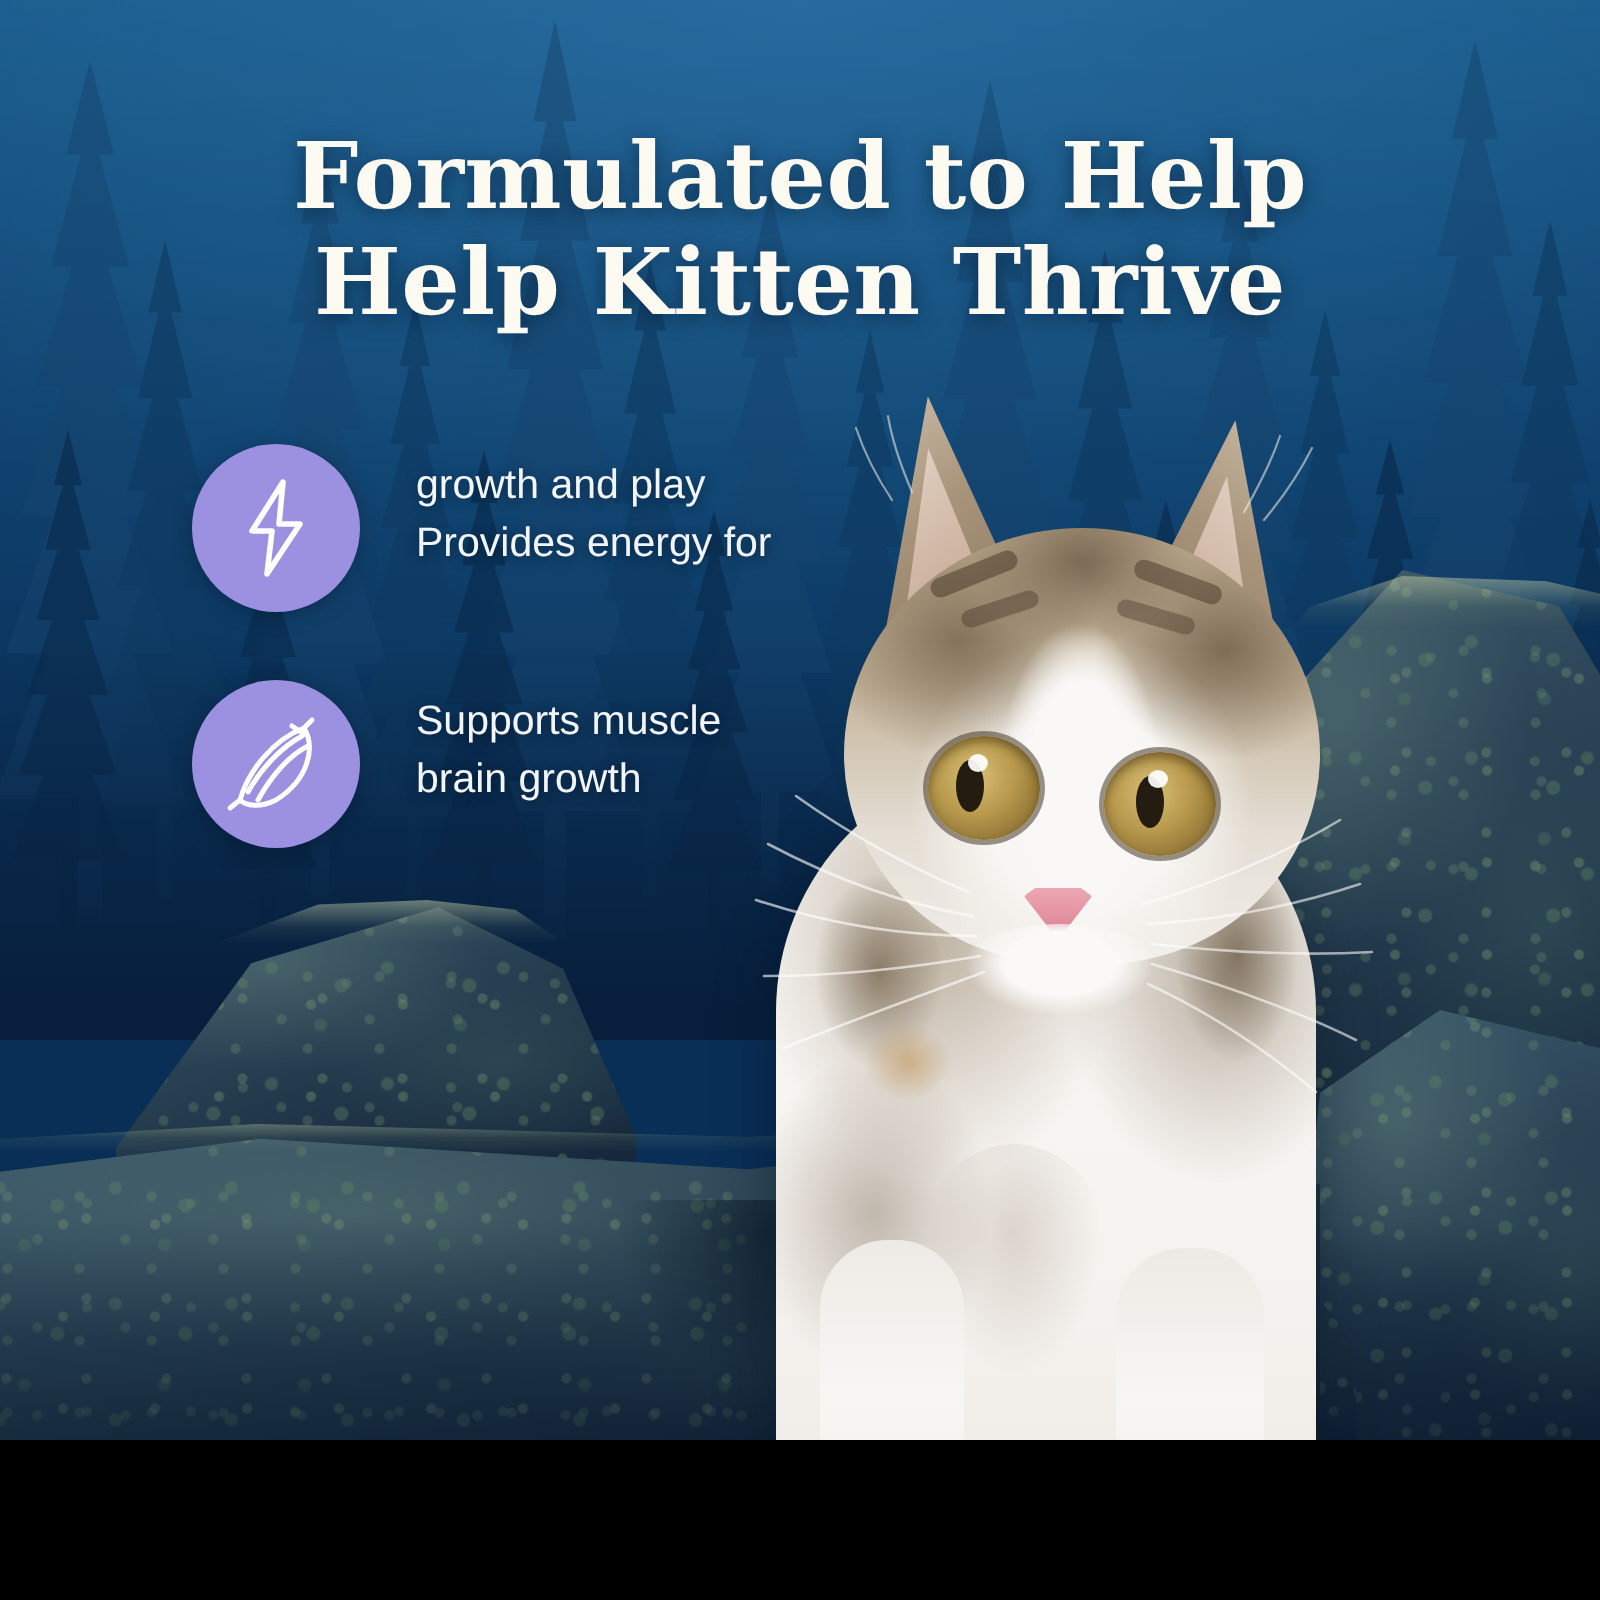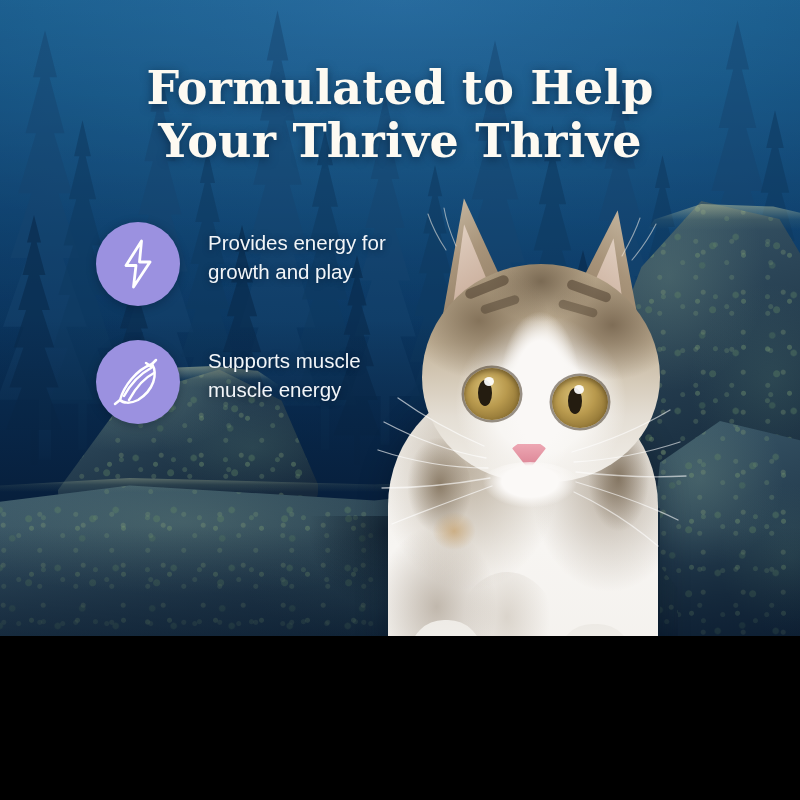--- a/index.html
+++ b/index.html
@@ -3,21 +3,21 @@
 <meta charset="utf-8">
 <style>
   html, body {
     margin: 0;
     padding: 0;
     background: #000;
   }
   #stage {
     position: relative;
     width: 800px;
-    height: 636px;
+    height: 720px;
     overflow: hidden;
     font-family: "Liberation Sans", sans-serif;
     background: #0f172a;
     user-select: none;
   }
 
   
   .bg-sky {
     position: absolute;
     inset: 0;
@@ -357,37 +357,37 @@
           <path d="M96 56 C 90 42, 86 30, 84 18"></path>
           <path d="M272 70 C 282 58, 290 46, 296 34"></path>
           <path d="M262 66 C 270 52, 276 40, 280 28"></path>
         </g>
       </svg>
     </div>
   </div>
 
   <div class="headline">
     <span class="hl-line">Formulated to Help</span>
-    <span class="hl-line">Your Thrive Thrive</span>
+    <span class="hl-line">Help Kitten Thrive</span>
   </div>
 
   <div class="benefits">
 
 
     <div class="benefit">
       <div class="b-icon-wrap">
         <span>
           <svg width="34" height="50" viewBox="0 0 34 50">
             <path d="M20.5 2 L5 26.5 L15 26.5 L12.5 48 L29 23 L18.5 23 Z" fill="none" stroke="#ffffff" stroke-width="2.8" stroke-linejoin="round" stroke-linecap="round"></path>
           </svg>
         </span>
       </div>
       <div class="b-text">
+        <span>growth and play</span>
         <span>Provides energy for</span>
-        <span>growth and play</span>
       </div>
     </div>
 
     <div class="benefit">
       <div class="b-icon-wrap">
         <span>
           <svg width="52" height="52" viewBox="0 0 52 52">
             <g fill="none" stroke="#ffffff" stroke-width="2.5" stroke-linecap="round" stroke-linejoin="round">
 
               <path d="M8 44 C 12 30, 24 14, 40 8 C 46 18, 42 34, 26 44 C 18 48, 11 47, 8 44 Z"></path>
@@ -397,18 +397,18 @@
 
               <path d="M8 44 L 3 48"></path>
               <path d="M40 8 L 44 4"></path>
               <path d="M34 7 L 40 11"></path>
             </g>
           </svg>
         </span>
       </div>
       <div class="b-text">
         <span>Supports muscle</span>
-        <span>muscle energy</span>
+        <span>brain growth</span>
       </div>
     </div>
   </div>
 
 </div>
 
 </body></html>

